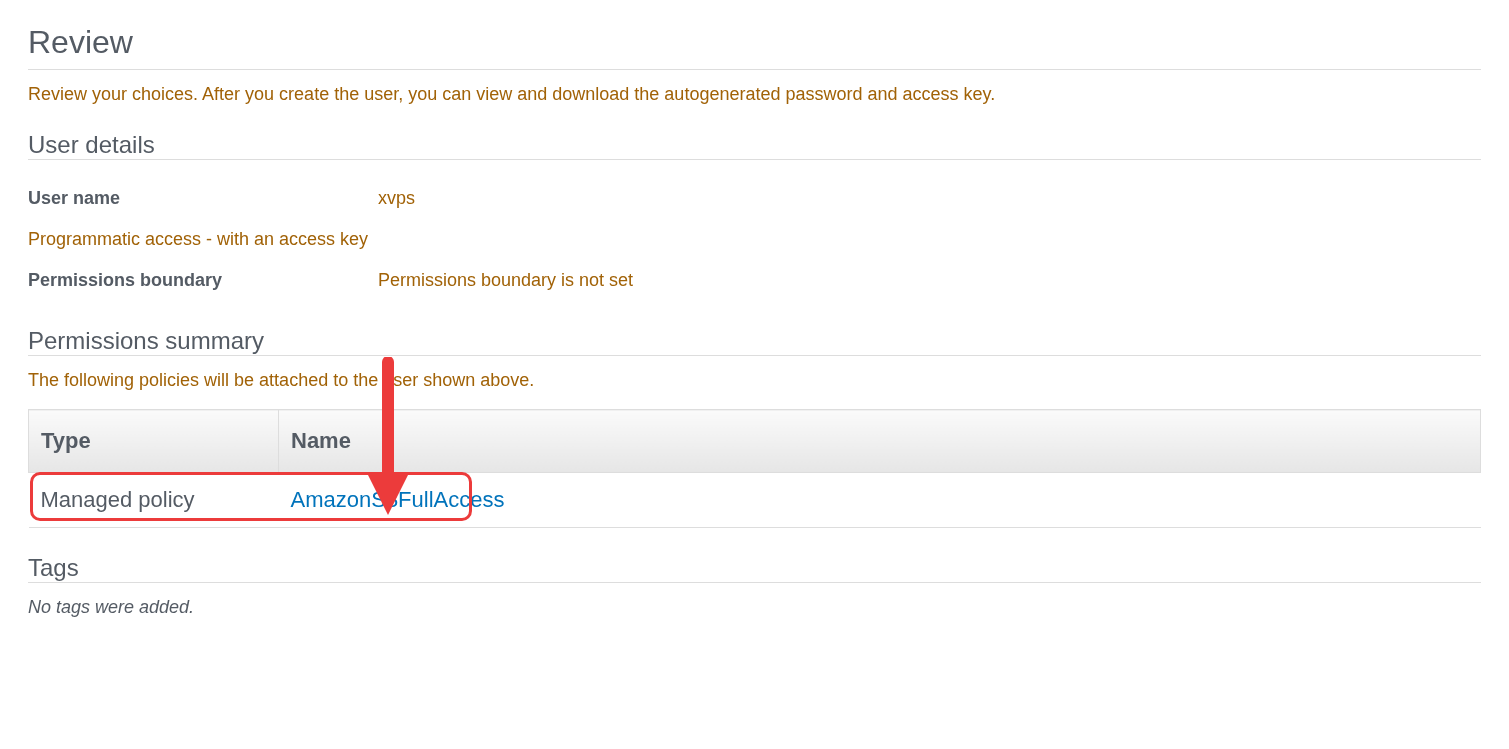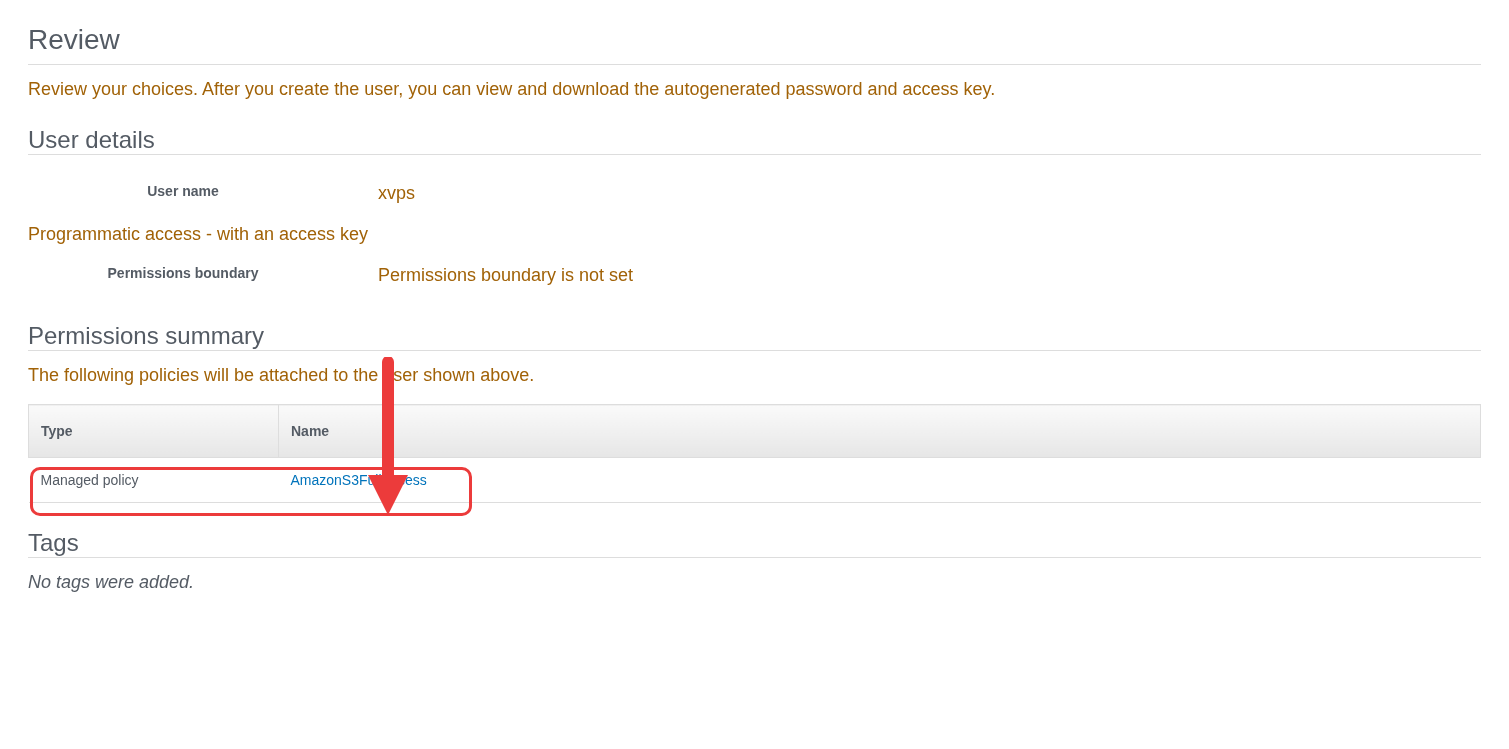--- a/index.html
+++ b/index.html
@@ -9,21 +9,21 @@
     color: #545b64;
     background: #ffffff;
   }
   .page {
     width: 1509px;
     padding: 14px 28px 28px 28px;
     box-sizing: border-box;
     position: relative;
   }
   h1.section-title {
-    font-size: 28px;
+    font-size: 32px;
     font-weight: 400;
     color: #545b64;
     margin: 10px 0 8px 0;
     padding-bottom: 8px;
     border-bottom: 1px solid #dddddd;
   }
   h2.section-sub {
     font-size: 24px;
     font-weight: 400;
     color: #545b64;
@@ -38,39 +38,39 @@
   }
   .kv-list {
     margin-top: 18px;
   }
   .kv-row {
     display: flex;
     padding: 10px 0;
   }
   .kv-label {
     width: 350px;
-    text-align: center;
+    text-align: left;
     font-weight: 700;
-    font-size: 14px;
+    font-size: 18px;
     color: #545b64;
     padding-right: 40px;
     box-sizing: border-box;
   }
   .kv-value {
     font-size: 18px;
     color: #a16207;
   }
   .table-wrap {
     margin-top: 18px;
     position: relative;
   }
   table.policy-table {
     width: 100%;
     border-collapse: collapse;
-    font-size: 14px;
+    font-size: 22px;
     color: #545b64;
   }
   table.policy-table thead th {
     text-align: left;
     font-weight: 700;
     color: #545b64;
     background: linear-gradient(to bottom, #fafafa 0%, #e6e6e6 100%);
     border: 1px solid #dddddd;
     padding: 18px 12px;
   }

